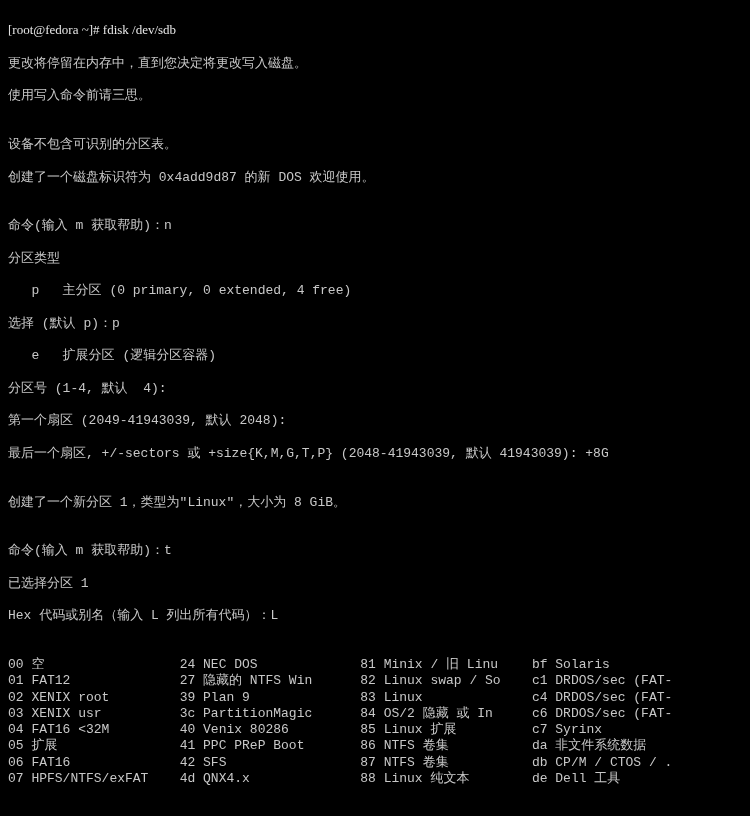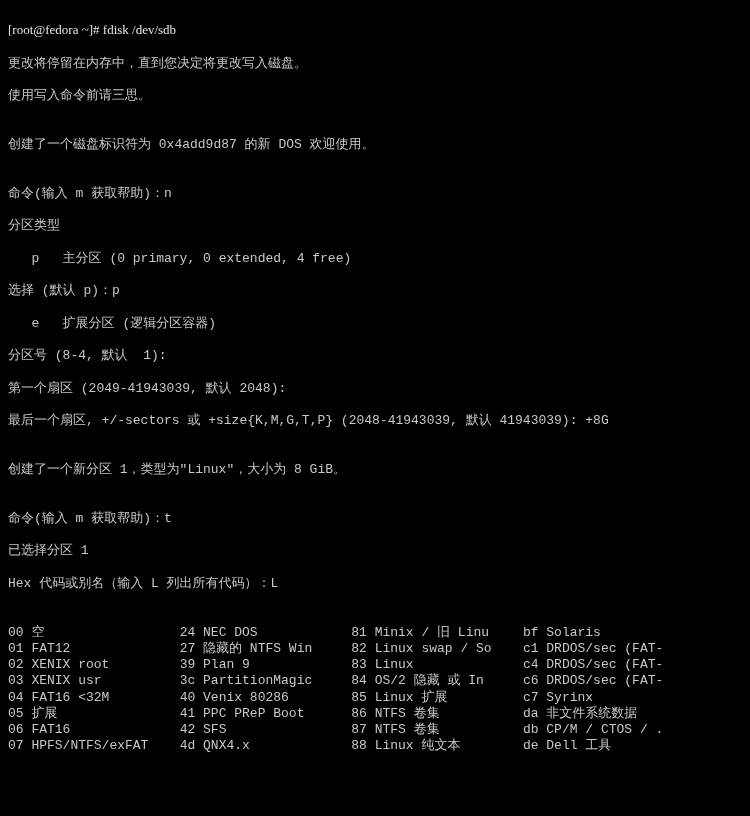--- a/index.html
+++ b/index.html
@@ -15,39 +15,40 @@
   .term {
     padding: 6px 8px 20px 8px;
     white-space: pre;
   }
   .green { color: #00e020; }
   .white { color: #e6e6e6; font-family: Liberation Serif, serif; }
   .row { display: block; }
   .col { display: inline-block; }
   .c1 { width: 22ch; }
   .c2 { width: 22ch; }
-  .c3 { width: 22ch; }
+  .c3 { width: 22ch; margin-left: 9px; }
   .c4 { width: 22ch; }
 </style>
 </head>
 <body>
 
 <div class="term">
 <span class="row"><span class="white">[root@fedora ~]# </span><span class="white">fdisk /dev/sdb</span></span>
 <span class="row">更改将停留在内存中，直到您决定将更改写入磁盘。</span>
 <span class="row">使用写入命令前请三思。</span>
 <span class="row"></span>
+<span class="row">设备不包含可识别的分区表。</span>
 <span class="row">创建了一个磁盘标识符为 0x4add9d87 的新 DOS 欢迎使用。</span>
 <span class="row"></span>
 <span class="row">命令(输入 m 获取帮助)：n</span>
 <span class="row">分区类型</span>
 <span class="row">   p   主分区 (0 primary, 0 extended, 4 free)</span>
 <span class="row">选择 (默认 p)：p</span>
 <span class="row">   e   扩展分区 (逻辑分区容器)</span>
-<span class="row">分区号 (8-4, 默认  1):</span>
+<span class="row">分区号 (1-4, 默认  4):</span>
 <span class="row">第一个扇区 (2049-41943039, 默认 2048):</span>
 <span class="row">最后一个扇区, +/-sectors 或 +size{K,M,G,T,P} (2048-41943039, 默认 41943039): +8G</span>
 <span class="row"></span>
 <span class="row">创建了一个新分区 1，类型为"Linux"，大小为 8 GiB。</span>
 <span class="row"></span>
 <span class="row">命令(输入 m 获取帮助)：t</span>
 <span class="row">已选择分区 1</span>
 <span class="row">Hex 代码或别名（输入 L 列出所有代码）：L</span>
 <span class="row"></span>
 <div id="code-table"><span class="row"><span class="col c1">00 空</span><span class="col c2">24 NEC DOS</span><span class="col c3">81 Minix / 旧 Linu</span><span class="col c4">bf Solaris</span></span><span class="row"><span class="col c1">01 FAT12</span><span class="col c2">27 隐藏的 NTFS Win</span><span class="col c3">82 Linux swap / So</span><span class="col c4">c1 DRDOS/sec (FAT-</span></span><span class="row"><span class="col c1">02 XENIX root</span><span class="col c2">39 Plan 9</span><span class="col c3">83 Linux</span><span class="col c4">c4 DRDOS/sec (FAT-</span></span><span class="row"><span class="col c1">03 XENIX usr</span><span class="col c2">3c PartitionMagic</span><span class="col c3">84 OS/2 隐藏 或 In</span><span class="col c4">c6 DRDOS/sec (FAT-</span></span><span class="row"><span class="col c1">04 FAT16 &lt;32M</span><span class="col c2">40 Venix 80286</span><span class="col c3">85 Linux 扩展</span><span class="col c4">c7 Syrinx</span></span><span class="row"><span class="col c1">05 扩展</span><span class="col c2">41 PPC PReP Boot</span><span class="col c3">86 NTFS 卷集</span><span class="col c4">da 非文件系统数据</span></span><span class="row"><span class="col c1">06 FAT16</span><span class="col c2">42 SFS</span><span class="col c3">87 NTFS 卷集</span><span class="col c4">db CP/M / CTOS / .</span></span><span class="row"><span class="col c1">07 HPFS/NTFS/exFAT</span><span class="col c2">4d QNX4.x</span><span class="col c3">88 Linux 纯文本</span><span class="col c4">de Dell 工具</span></span></div>

